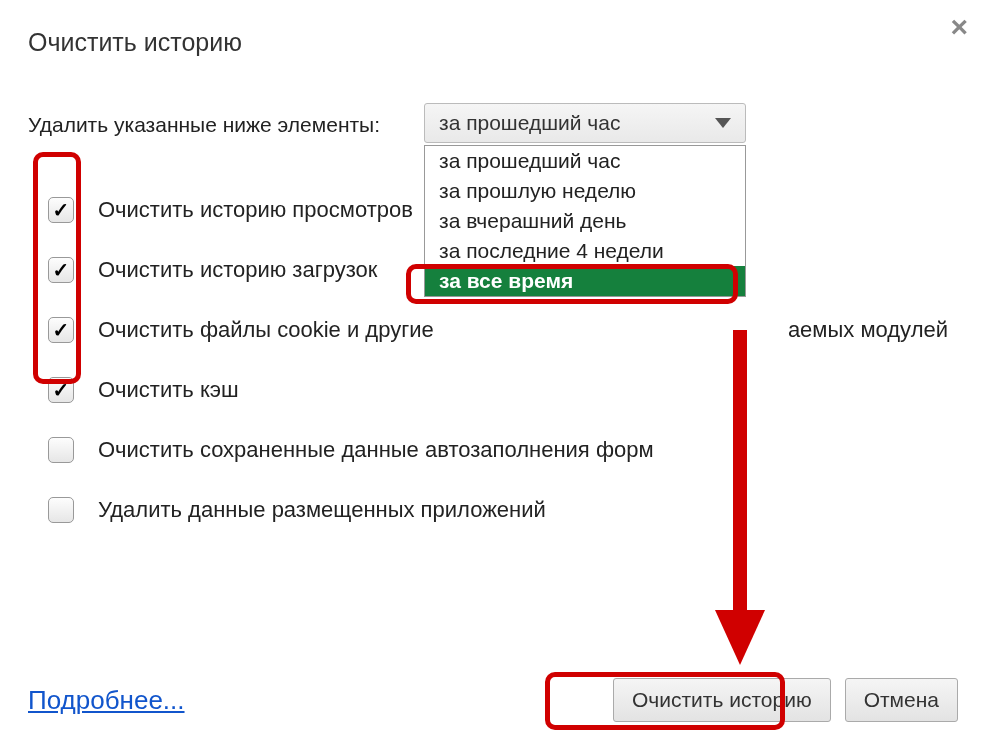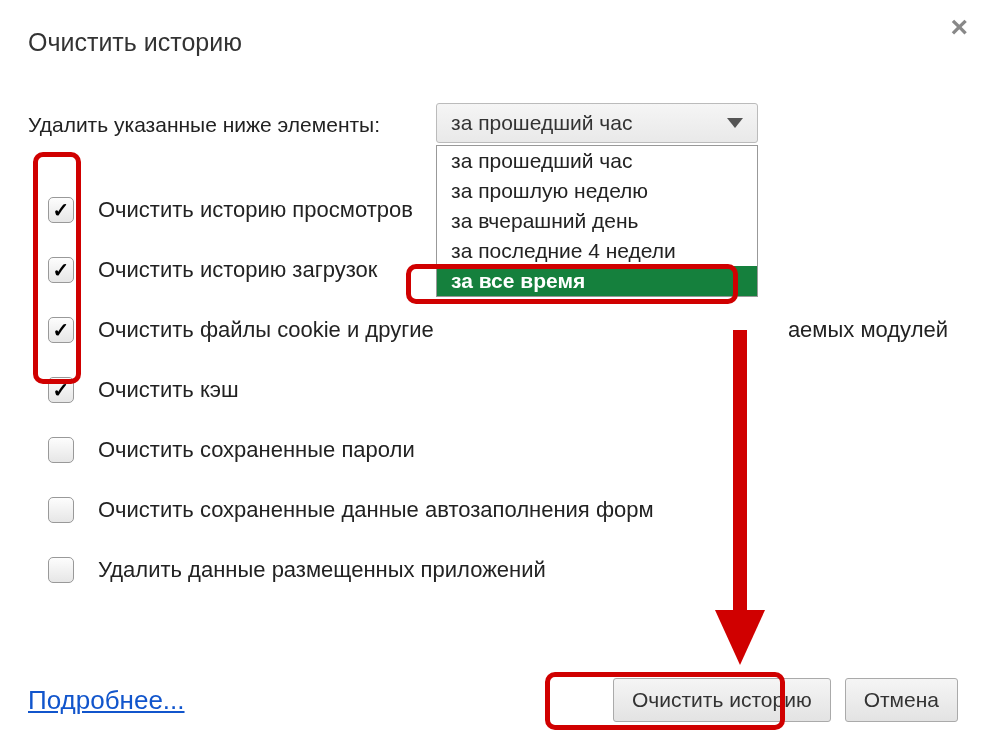--- a/index.html
+++ b/index.html
@@ -41,21 +41,21 @@
     position: relative;
   }
   .prompt-label {
     font-size: 21px;
     color: #222;
     padding-top: 6px;
     margin-right: 10px;
   }
   .select-wrap {
     position: absolute;
-    left: 408px;
+    left: 396px;
     top: -4px;
     width: 356px;
   }
   .select-button {
     width: 322px;
     height: 40px;
     border: 1px solid #bbb;
     background: linear-gradient(#f5f5f5,#e9e9e9);
     border-radius: 3px;
     font-size: 21px;
@@ -240,24 +240,20 @@
         <span class="check-label">Очистить файлы cookie и другие</span>
       </div>
       <span class="check-label">аемых модулей</span>
     </div>
     <div class="check-row">
       <div class="cbox checked"></div>
       <span class="check-label">Очистить кэш</span>
     </div>
     <div class="check-row">
       <div class="cbox"></div>
-      <span class="check-label">Очистить сохраненные пароли</span>
-    </div>
-    <div class="check-row">
-      <div class="cbox"></div>
       <span class="check-label">Очистить сохраненные данные автозаполнения форм</span>
     </div>
     <div class="check-row">
       <div class="cbox"></div>
       <span class="check-label">Удалить данные размещенных приложений</span>
     </div>
   </div>
 
   <div class="bottom-row">
     <span class="more-link">Подробнее...</span>

